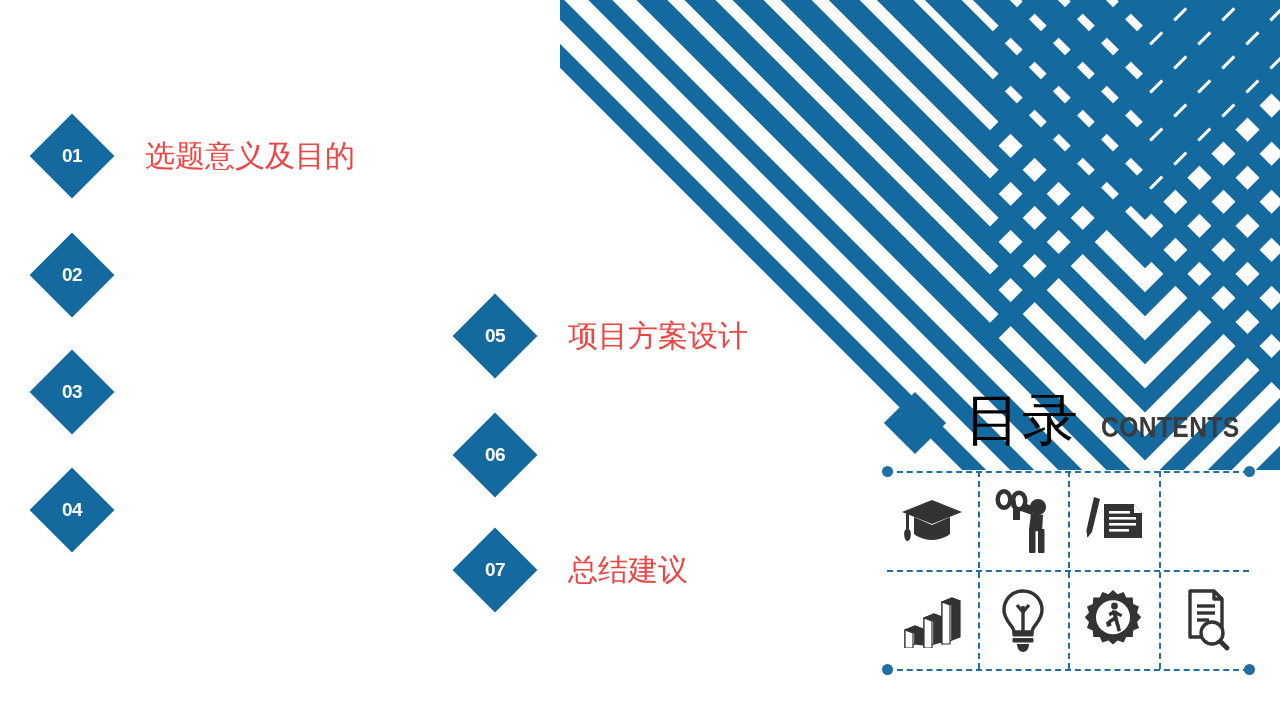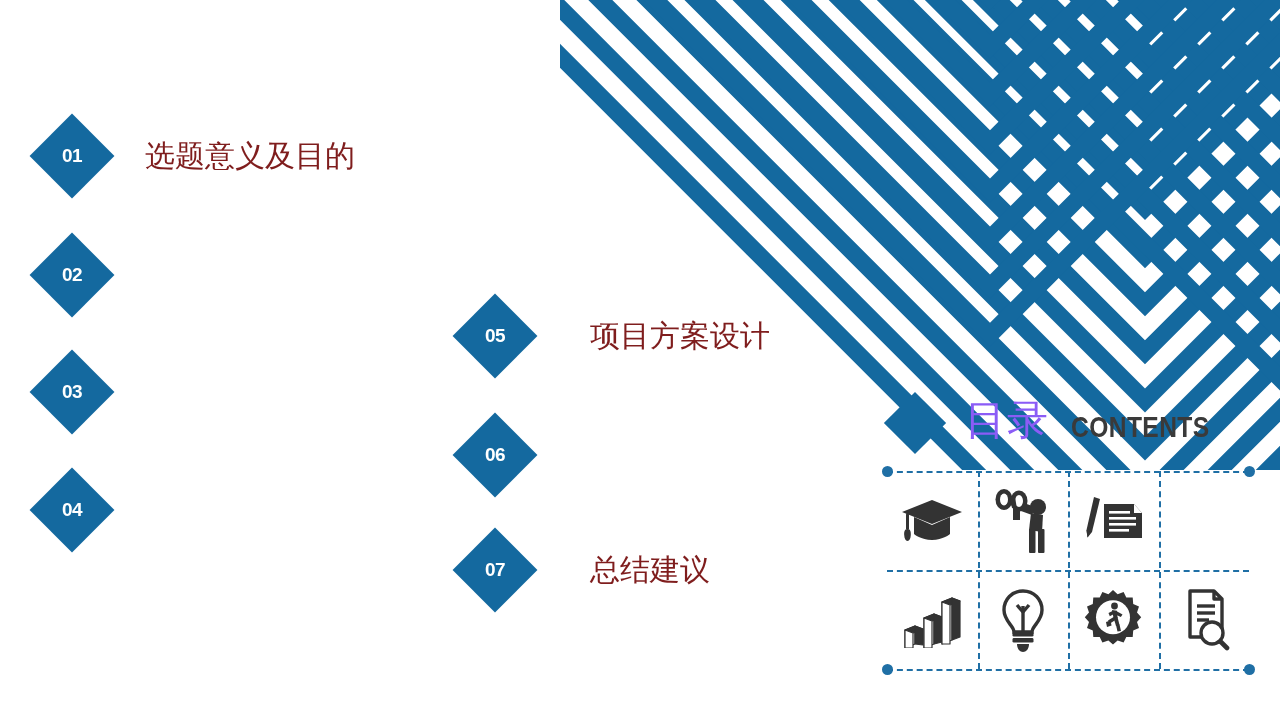--- a/index.html
+++ b/index.html
@@ -58,21 +58,21 @@
     align-items: center;
     justify-content: center;
     color: #ffffff;
     font-size: 19px;
     font-weight: bold;
     font-family: "Liberation Sans Narrow", "Liberation Sans", sans-serif;
     letter-spacing: -0.5px;
     transform-origin: 50% 50%;
   }
   .menu-label {
-    color: #7f1d1d;
+    color: #ef4444;
     font-size: 30px;
     line-height: 1;
     white-space: nowrap;
     font-family: "Liberation Sans", "DejaVu Sans", sans-serif;
   }
 
   
   .mi-01 { left: 42px;  top: 126px; }
   .mi-02 { left: 42px;  top: 245px; }
   .mi-03 { left: 42px;  top: 362px; }
@@ -81,42 +81,42 @@
   .mi-02 .menu-label,
   .mi-03 .menu-label,
   .mi-04 .menu-label { margin-left: 43px; }
 
   
   .mi-05 { left: 465px; top: 306px; }
   .mi-06 { left: 465px; top: 425px; }
   .mi-07 { left: 465px; top: 540px; }
   .mi-05 .menu-label,
   .mi-06 .menu-label,
-  .mi-07 .menu-label { margin-left: 65px; }
+  .mi-07 .menu-label { margin-left: 43px; }
 
   
   .contents-title {
     position: absolute;
     left: 893px;
     top: 388px;
     display: flex;
     align-items: center;
     height: 70px;
   }
   .title-diamond {
     width: 44px;
     height: 44px;
     background: #14699F;
     transform: rotate(45deg);
     flex: 0 0 auto;
     margin-right: 28px;
   }
   .title-cn {
-    color: #8b5cf6;
-    font-size: 41px;
+    color: #000000;
+    font-size: 56px;
     line-height: 1;
     font-weight: 400;
     font-family: "DejaVu Sans", "Liberation Sans", sans-serif;
     letter-spacing: 1px;
     position: relative;
     top: -3px;
   }
   .title-en {
     color: #3A3A3A;
     font-size: 30px;

